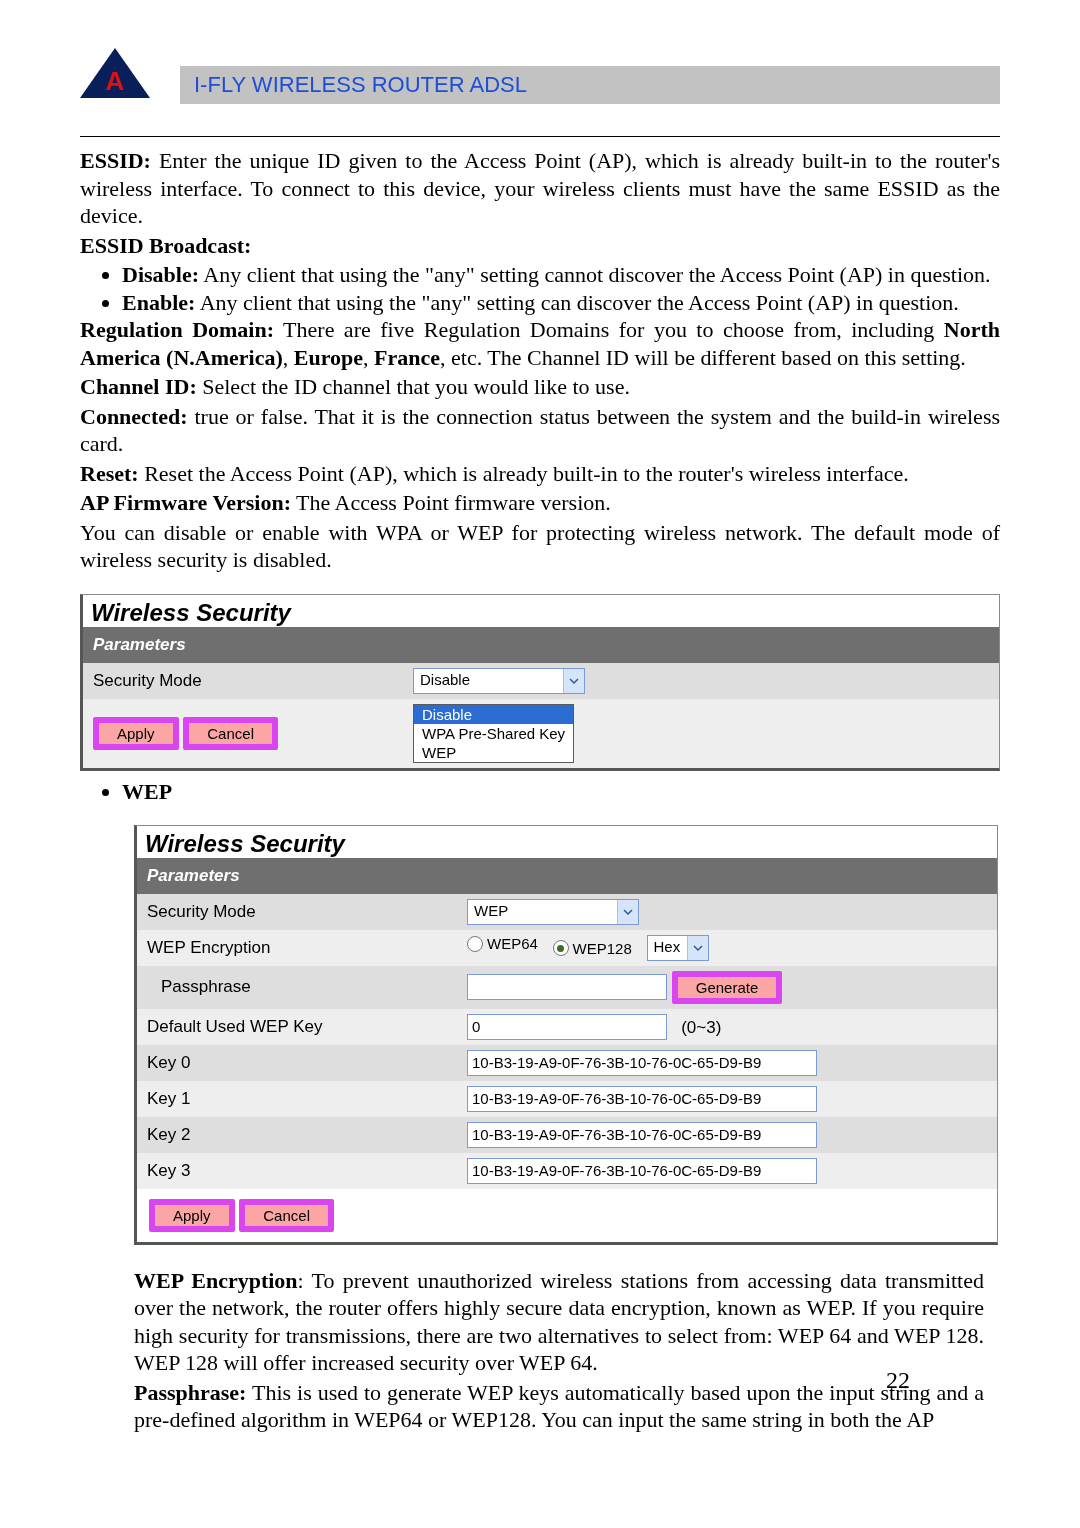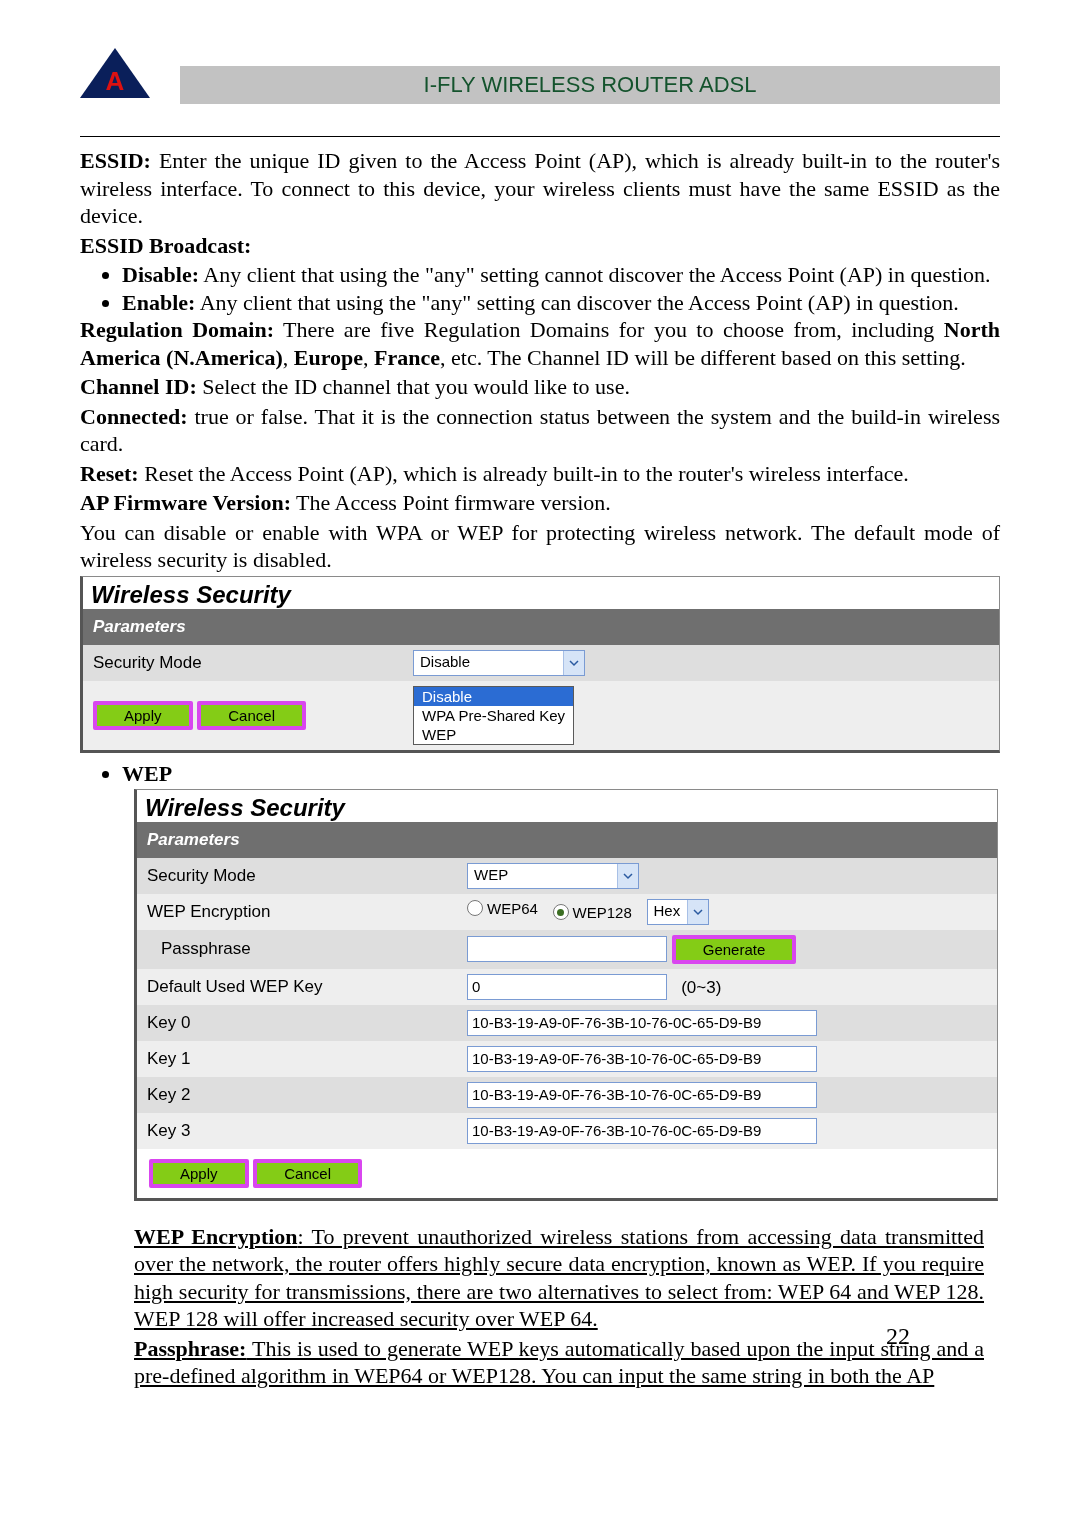--- a/index.html
+++ b/index.html
@@ -23,58 +23,58 @@
     font-size:22px;
     color:var(--text);
     box-sizing:border-box;
     padding:48px 80px 40px 80px;
   }
   
   .header-row{display:flex;align-items:flex-end;gap:30px;margin-bottom:28px;}
   .logo-wrap{width:70px;height:60px;position:relative;}
   .logo-triangle{width:0;height:0;border-left:35px solid transparent;border-right:35px solid transparent;border-bottom:50px solid var(--logo-blue);position:absolute;top:0;left:0;}
   .logo-inner{position:absolute;left:50%;top:18px;transform:translateX(-50%);color:#d11;font-weight:bold;font-size:26px;font-family:Arial,Helvetica,sans-serif;}
-  .title-bar{flex:1;background:#c2c2c2;color:#14532d;font-family:Arial,Helvetica,sans-serif;font-size:22px;text-align:center;padding:6px 14px 6px 14px;margin-bottom:4px;margin-top:16px;}
+  .title-bar{flex:1;background:#c2c2c2;color:#1d4ed8;font-family:Arial,Helvetica,sans-serif;font-size:22px;text-align:left;padding:6px 14px 6px 14px;margin-bottom:4px;margin-top:16px;}
   .title-rule{border:none;border-top:1.5px solid #000;margin:0 0 10px 0;}
   
   .body-text{line-height:1.25;text-align:justify;}
   .body-text p{margin:0 0 2px 0;}
   .bold{font-weight:bold;}
   ul.bullets{margin:0 0 0 42px;padding:0;}
   ul.bullets li{margin:0;text-align:justify;}
   h4.sec{font-weight:bold;font-size:22px;margin:18px 0 2px 0;}
   
-  .panel{border:1px solid var(--panel-border);border-left:3px solid #555;border-bottom:3px solid #555;margin:2px 0 8px 0;font-family:Arial,Helvetica,sans-serif;font-size:17px;background:#fff;}
+  .panel{border:1px solid var(--panel-border);border-left:3px solid #555;border-bottom:3px solid #555;margin:20px 0 8px 0;font-family:Arial,Helvetica,sans-serif;font-size:17px;background:#fff;}
   .panel-title{font-family:Arial,Helvetica,sans-serif;font-size:24px;font-weight:bold;font-style:italic;color:#000;padding:4px 8px 0 8px;background:#fff;}
   .panel-params{background:var(--panel-head);color:var(--panel-head-text);font-weight:bold;font-style:italic;padding:8px 10px;}
   .panel table{width:100%;border-collapse:collapse;}
   .panel td{padding:5px 10px;vertical-align:middle;}
   .panel tr.odd td{background:var(--row-odd);}
   .panel tr.even td{background:var(--row-even);}
   .label-col{width:300px;}
-  .btn{font-family:Arial,Helvetica,sans-serif;font-size:15px;background:#84cc16;border:4px solid #d946ef;border-radius:2px;padding:2px 27px;cursor:pointer;}
+  .btn{font-family:Arial,Helvetica,sans-serif;font-size:15px;background:#fca5a5;border:6px solid #d946ef;border-radius:2px;padding:2px 18px;cursor:pointer;}
   .select-box{display:inline-flex;align-items:stretch;border:1px solid #7a9bd3;background:#fff;height:24px;min-width:170px;position:relative;vertical-align:middle;}
   .select-box .sel-text{flex:1;padding:2px 6px;font-size:15px;}
   .select-box .sel-arrow{width:20px;background:#d6e4f7;border-left:1px solid #a8c0e6;display:flex;align-items:center;justify-content:center;}
   .select-box .sel-arrow svg{width:10px;height:10px;}
   .dropdown-open{display:inline-block;border:1px solid #5a5a5a;background:#fff;font-size:15px;vertical-align:top;}
   .dropdown-open .opt{padding:1px 8px;white-space:nowrap;}
   .dropdown-open .opt.sel{background:var(--select-highlight);color:#fff;}
   input.txt{border:1px solid #7a9bd3;height:22px;font-size:15px;padding:1px 4px;background:#fff;font-family:Arial,Helvetica,sans-serif;}
-  .radio{display:inline-flex;align-items:flex-start;gap:4px;margin-right:10px;font-size:15px;}
+  .radio{display:inline-flex;align-items:center;gap:4px;margin-right:10px;font-size:15px;}
   .radio .r{width:14px;height:14px;border:1px solid #777;border-radius:50%;display:inline-flex;align-items:center;justify-content:center;background:#fff;}
   .radio .r.checked::after{content:"";width:7px;height:7px;border-radius:50%;background:#3b6e22;}
   .btnrow{padding:10px 12px;background:#fff;}
   .footer-page{position:absolute;right:90px;bottom:40px;font-size:24px;}
   .page-wrap{position:relative;min-height:var(--page-h);}
   .inner{position:relative;}
   .wep-bullet{margin:4px 0 0 26px;}
   .wep-bullet li{font-weight:bold;}
   .wep-panel-indent{margin-left:54px;margin-right:2px;}
-  .after-panel{margin-top:22px;margin-left:54px;margin-right:16px;text-align:justify;text-decoration:underline;}
+  .after-panel{margin-top:22px;margin-left:54px;margin-right:16px;text-align:justify;}
   .small-select{min-width:60px;}
 </style>
 </head>
 <body>
 <div class="page-wrap">
     <div class="inner">
 
 <div class="header-row">
   <div class="logo-wrap">
     <div class="logo-triangle"></div>

